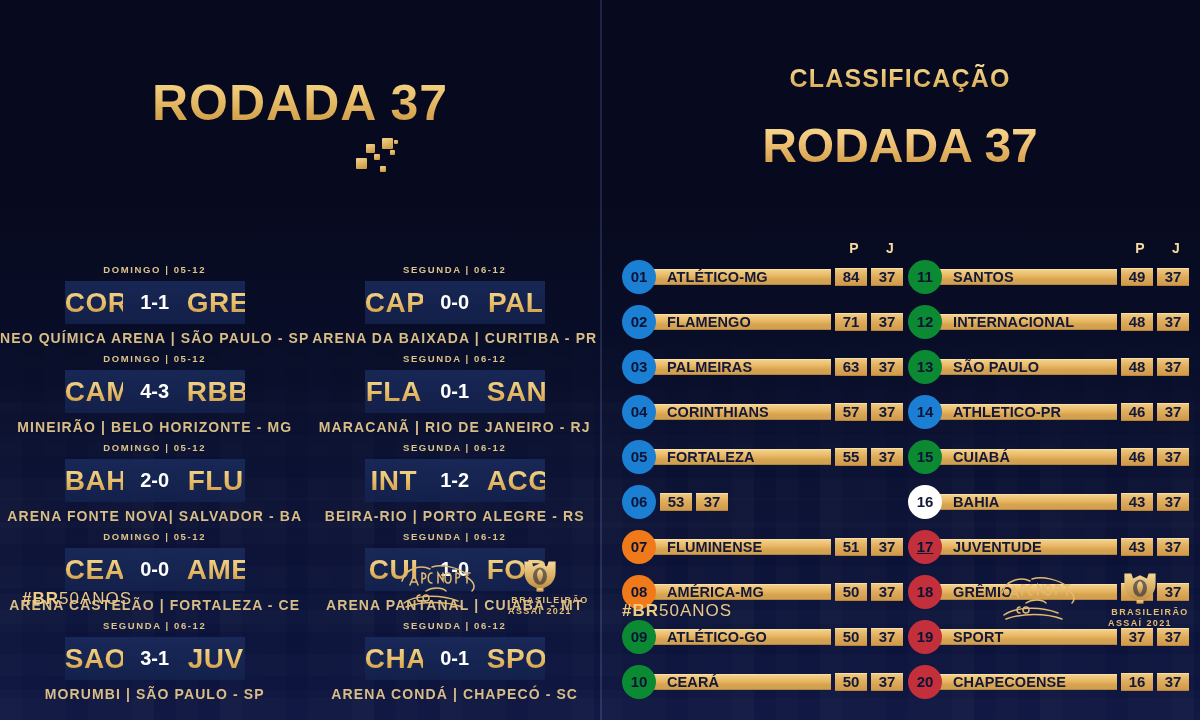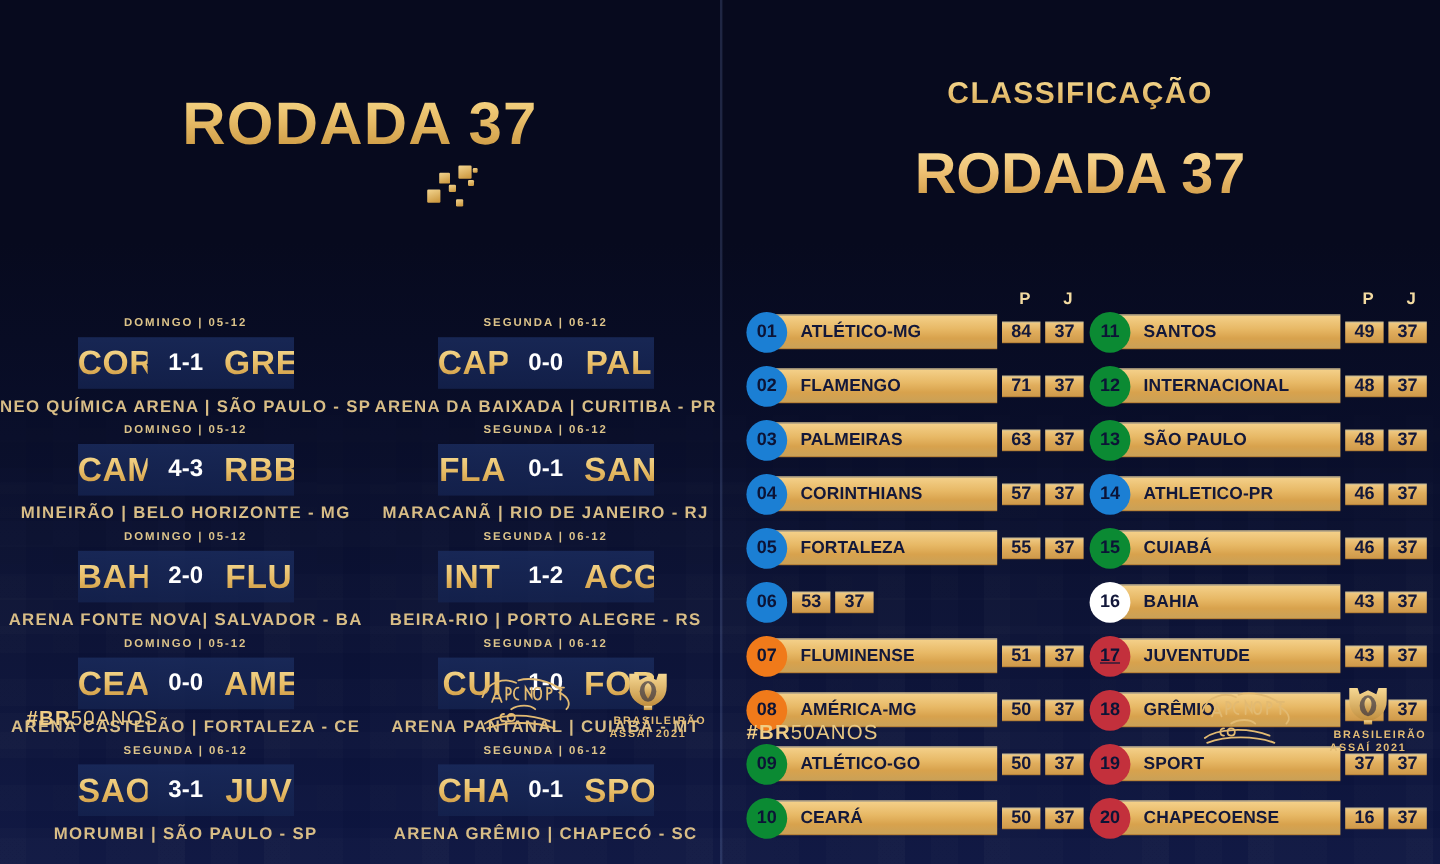--- a/index.html
+++ b/index.html
@@ -140,21 +140,21 @@
   }
   .pos{
     width:34px; height:34px; border-radius:50%;
     display:flex; align-items:center; justify-content:center;
     font-size:15px; font-weight:700; color:#0c1436;
     z-index:4; flex:0 0 auto;
     box-shadow:0 0 0 0 rgba(0,0,0,0);
   }
   .namebar{
     margin-left:-13px;
-    width:188px; height:29px;
+    width:188px; height:16px;
     background:linear-gradient(180deg,#f4d089 0%,#e7b865 42%,#d8a24d 70%,#caa157 100%);
     display:flex; align-items:center;
     padding-left:24px;
     font-size:14.5px; font-weight:700; color:#13183a;
     letter-spacing:.1px;
     white-space:nowrap;
     border-top:1px solid #f8e0a6;
     border-bottom:1px solid #b9843a;
   }
   .cell{
@@ -300,21 +300,21 @@
           </div>
           <div class="m-venue">MORUMBI | SÃO PAULO - SP</div>
         </div>
         <div class="match">
           <div class="m-date">SEGUNDA | 06-12</div>
           <div class="m-score">
             <div class="m-team">CHA</div>
             <div class="m-res">0-1</div>
             <div class="m-team">SPO</div>
           </div>
-          <div class="m-venue">ARENA GRÊMIO | CHAPECÓ - SC</div>
+          <div class="m-venue">ARENA CONDÁ | CHAPECÓ - SC</div>
         </div>
       </div>
 
     <div class="footer">
       <div class="hashtag">
         <b>#BR</b><span>50ANOS</span>
       </div>
       <div class="logo-camp">
         <svg viewBox="0 0 86 52" width="86" height="52" aria-hidden="true">
           <g fill="none" stroke="#e2ba72" stroke-width="1.5" stroke-linecap="round">

